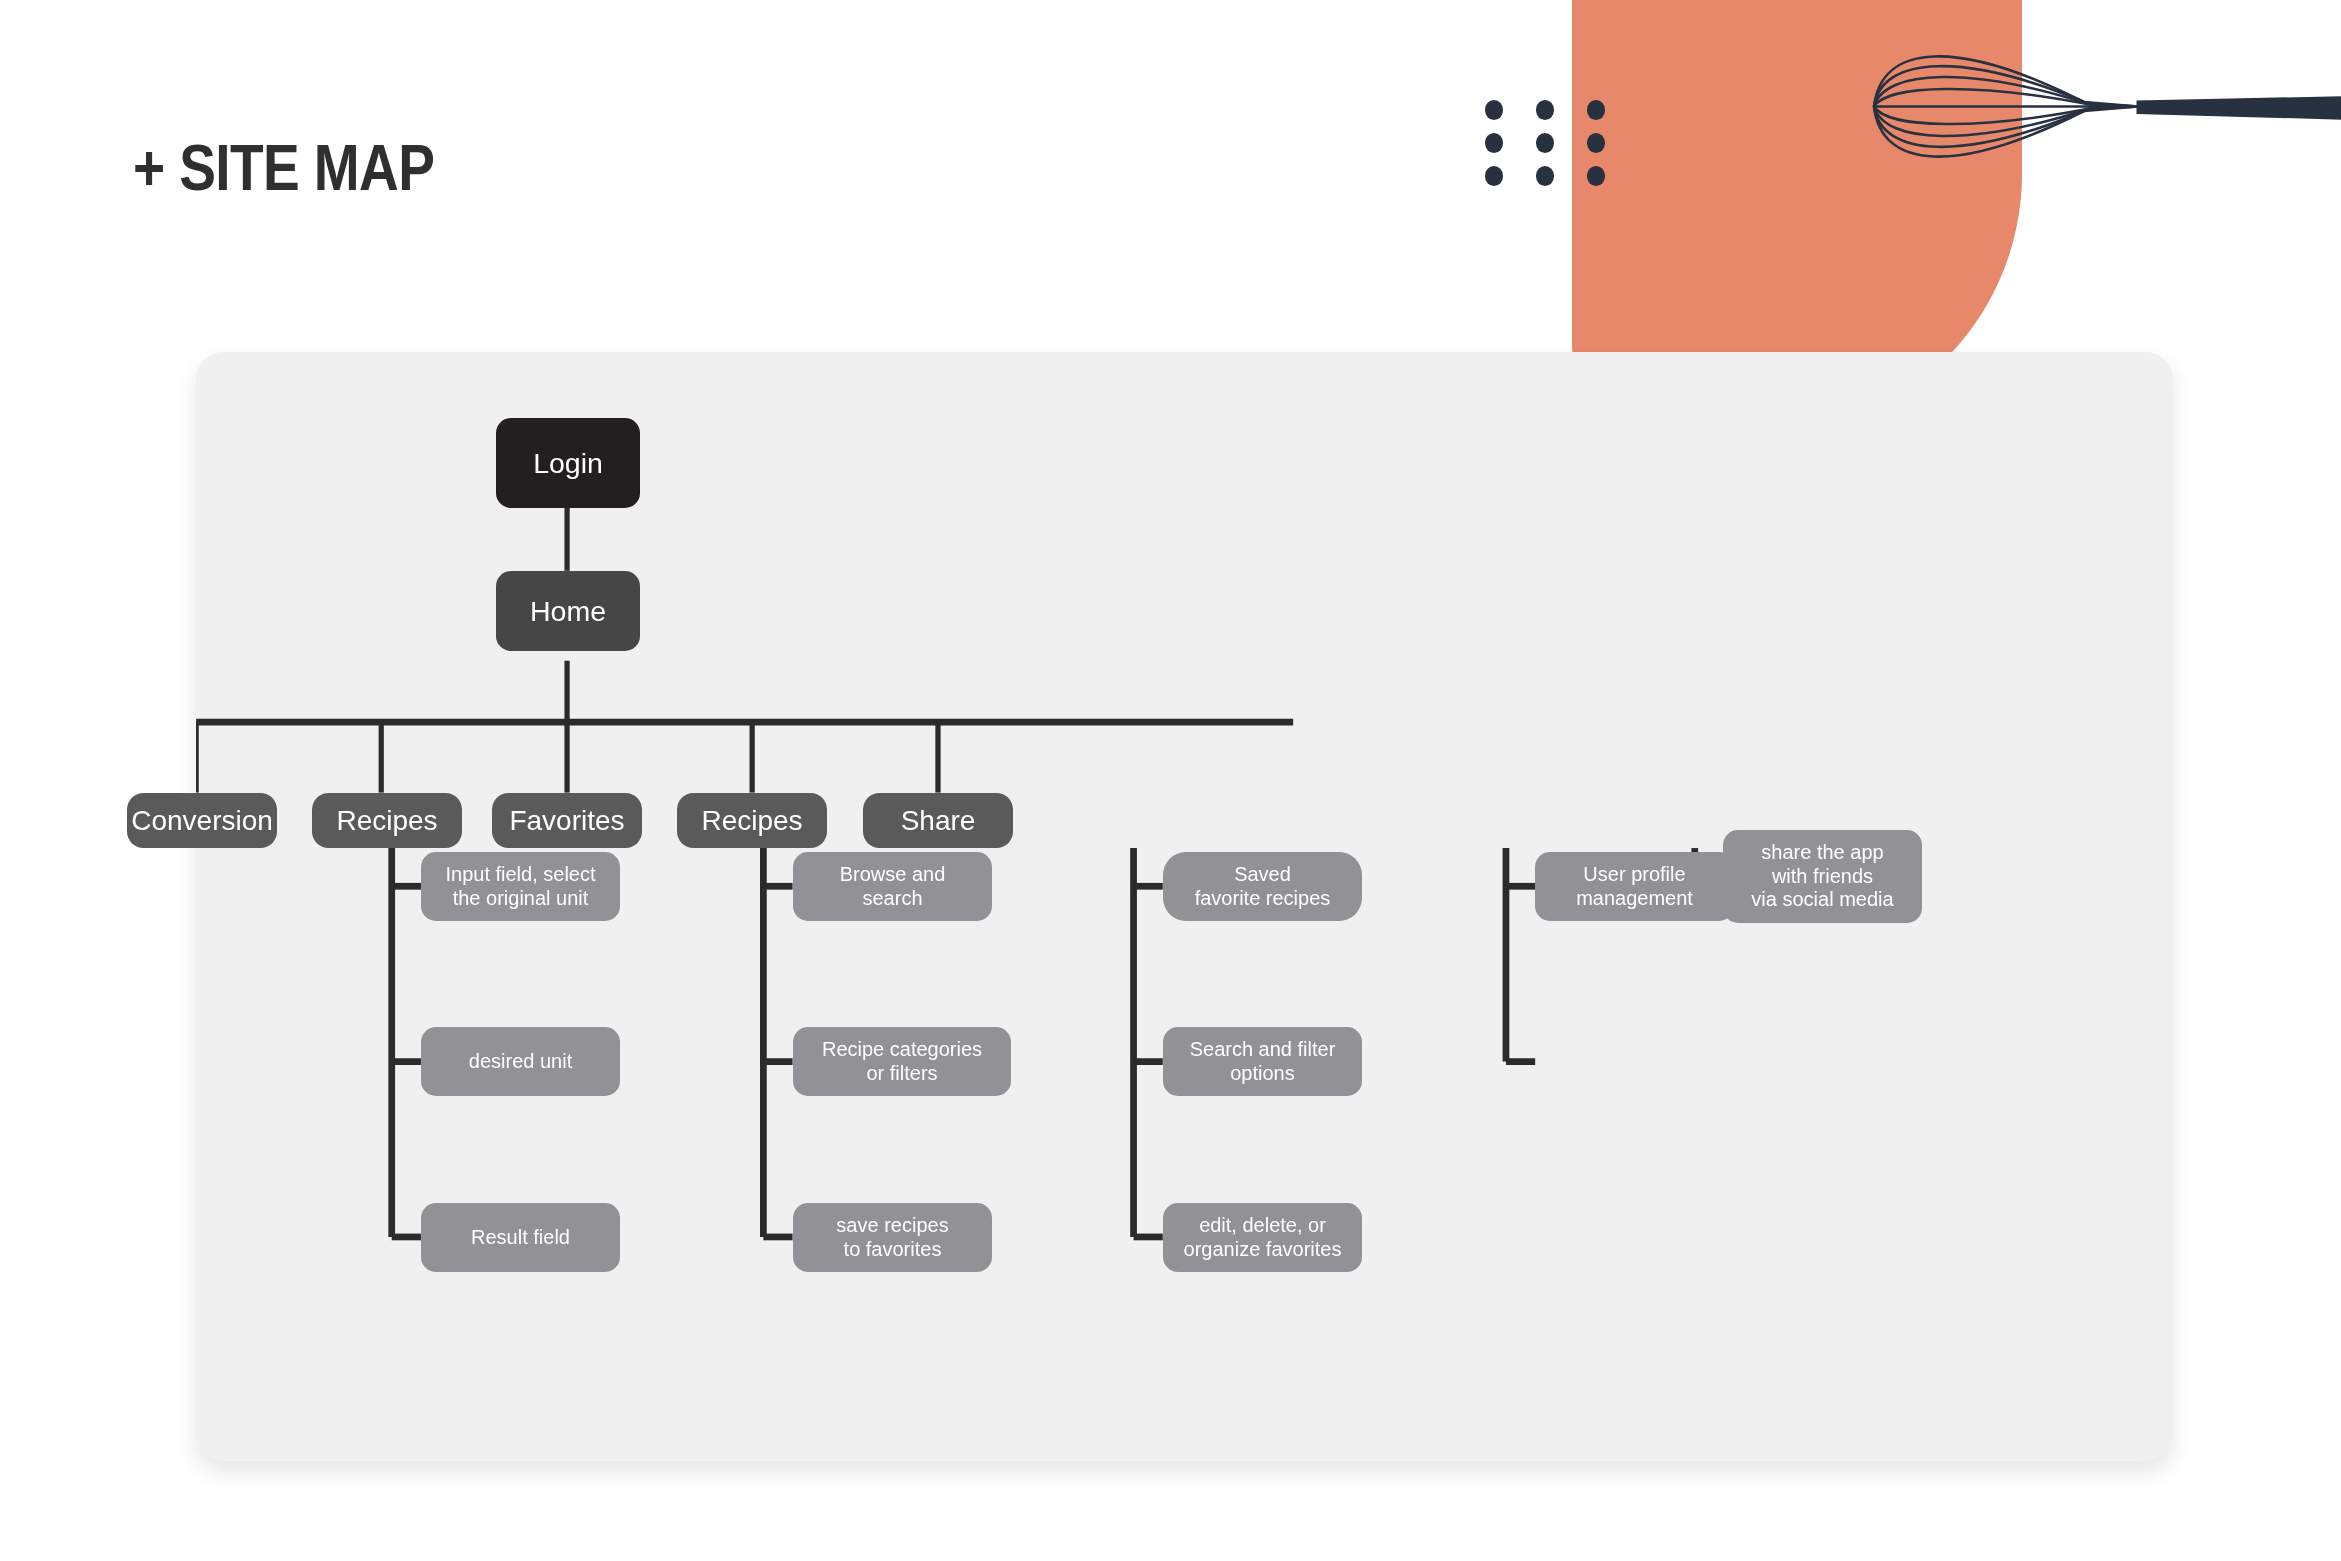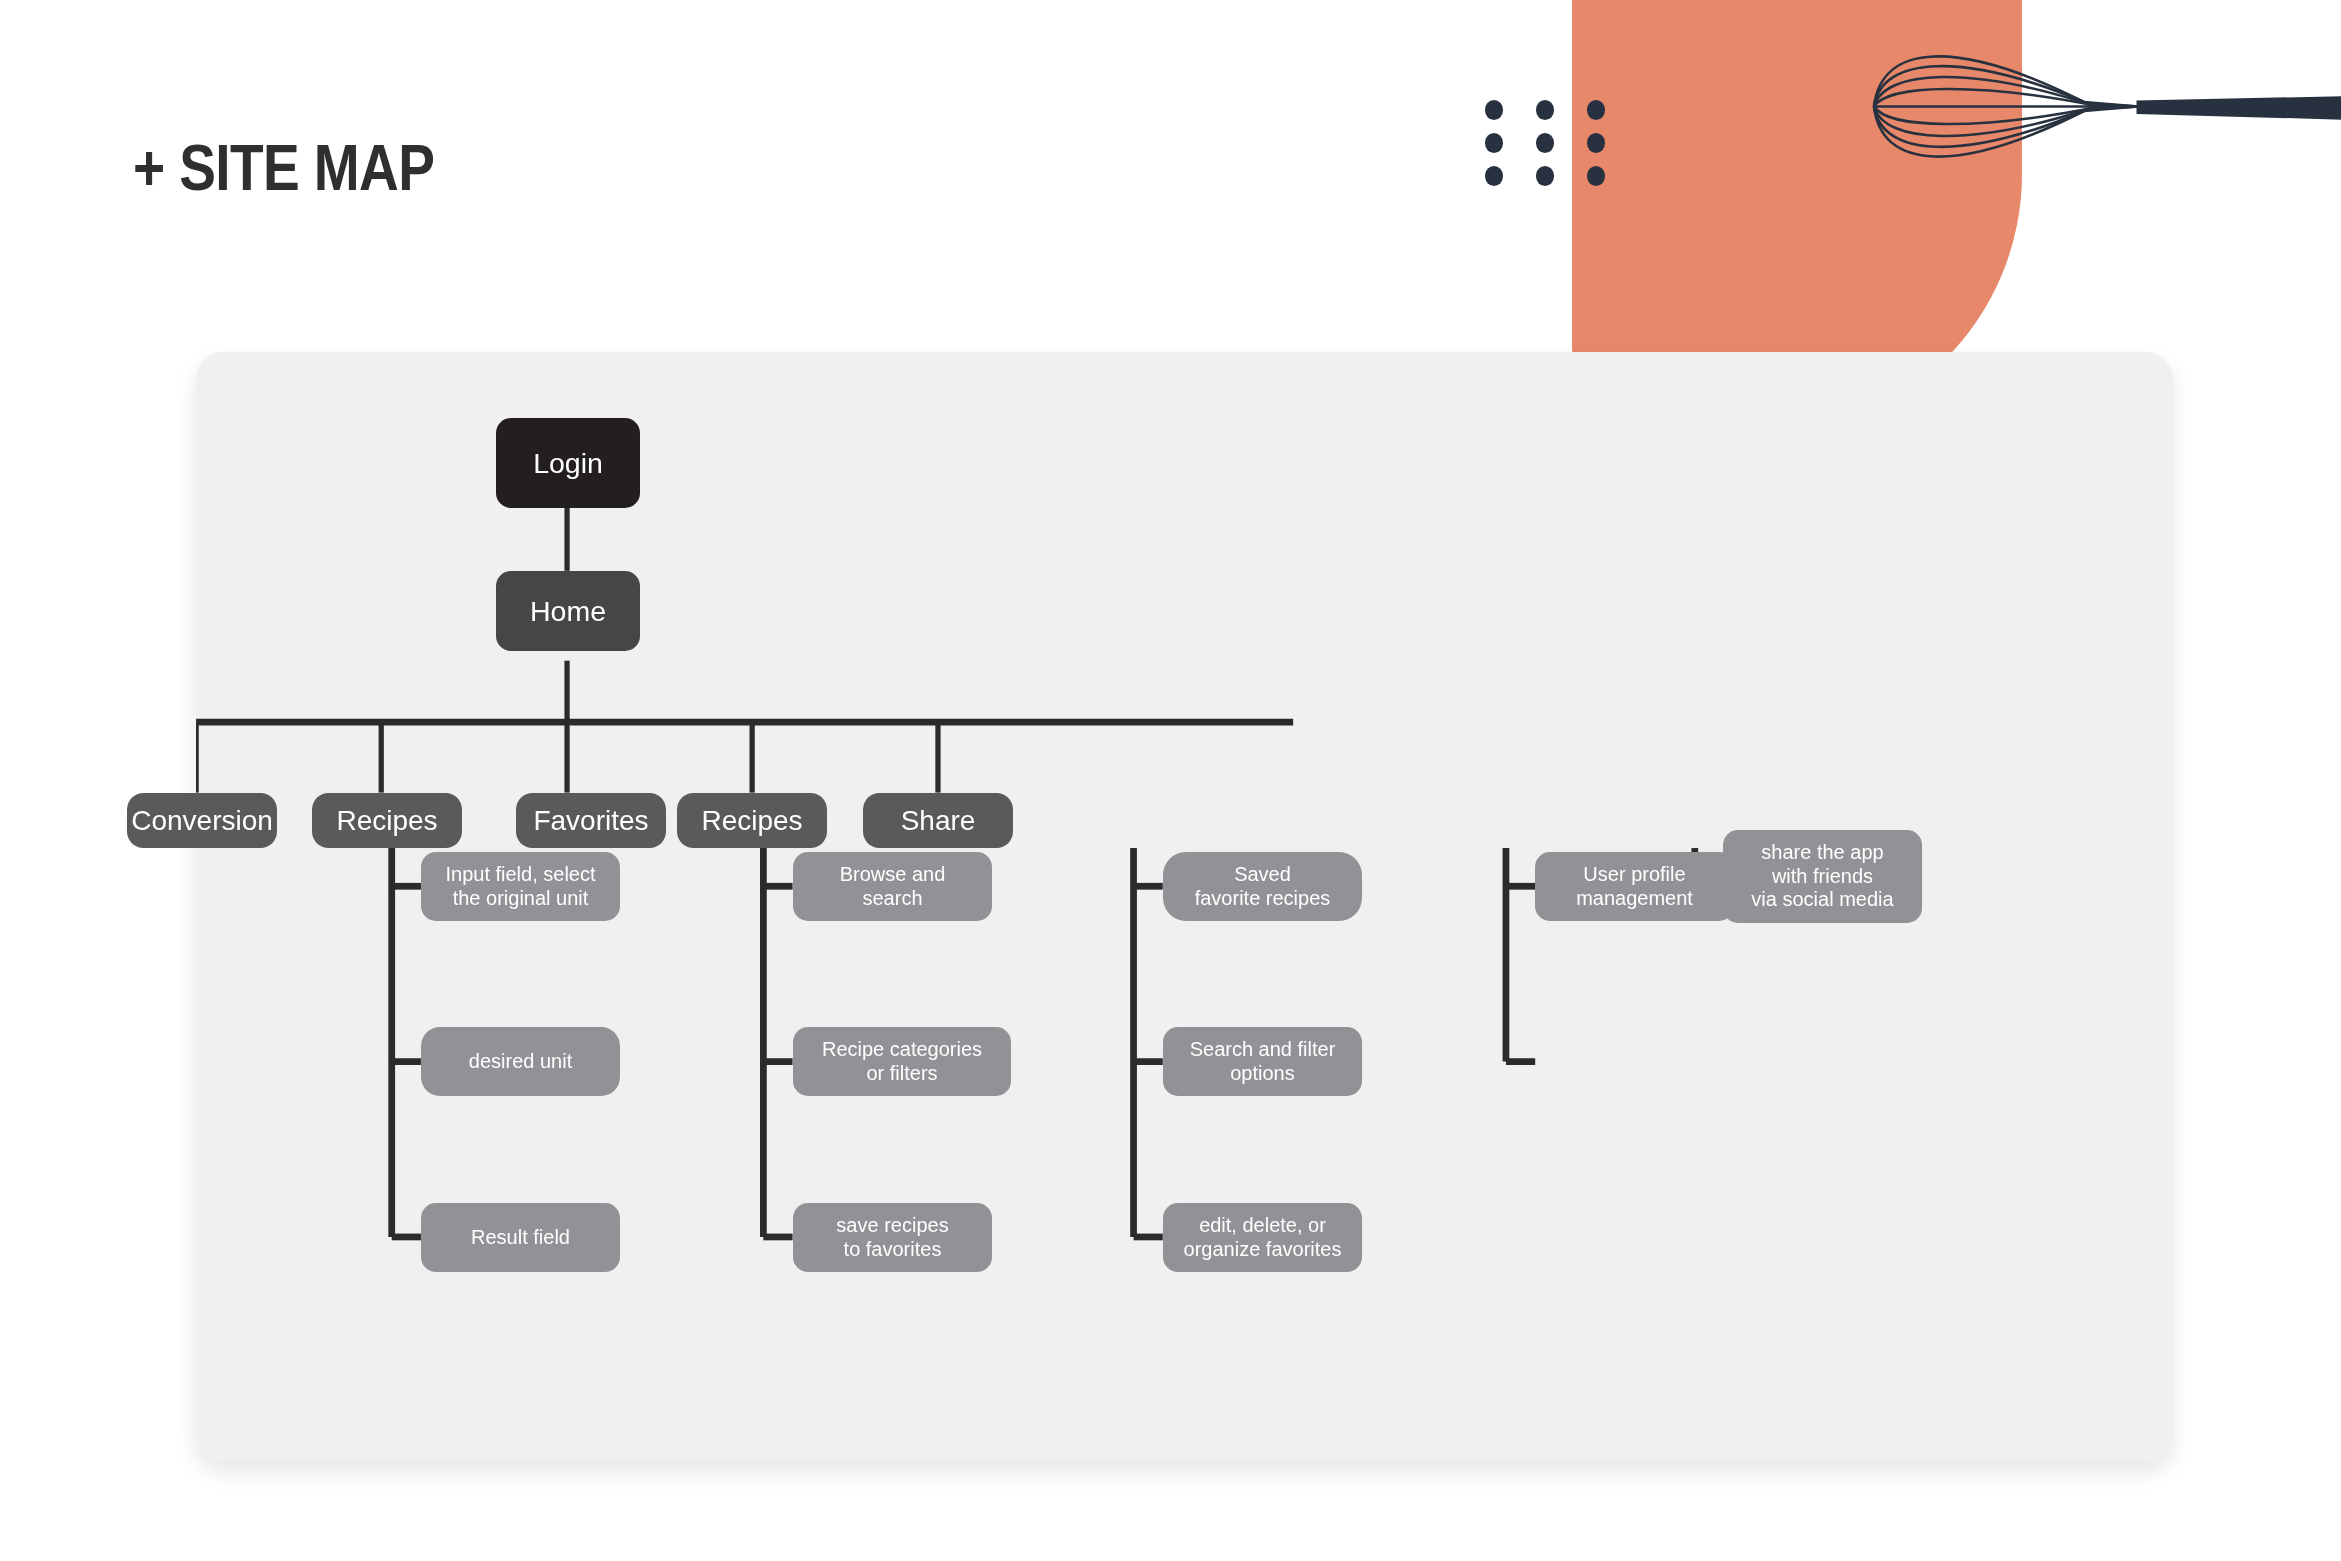--- a/index.html
+++ b/index.html
@@ -221,37 +221,37 @@
     </div>
 
     <div class="node node-level2" style="left:-69px; top:441px; width:150px; height:55px; padding:0 16.5px;">
       <span>Conversion</span>
     </div>
 
     <div class="node node-level2" style="left:116px; top:441px; width:150px; height:55px; padding:0 16.5px;">
       <span>Recipes</span>
     </div>
 
-    <div class="node node-level2" style="left:296px; top:441px; width:150px; height:55px; padding:0 13px;margin-left:24px;">
+    <div class="node node-level2" style="left:296px; top:441px; width:150px; height:55px; padding:0 13px;">
       <span>Favorites</span>
     </div>
 
     <div class="node node-level2" style="left:481px; top:441px; width:150px; height:55px; padding:0 16.5px;">
       <span>Recipes</span>
     </div>
 
     <div class="node node-level2" style="left:667px; top:441px; width:150px; height:55px; padding:0 16.5px;">
       <span>Share</span>
     </div>
 
     <div class="node node-leaf" style="left:225px; top:500px; width:199px; height:69px; flex-direction:column;">
       <span>Input field, select</span>
       <span>the original unit</span>
     </div>
-    <div class="node node-leaf" style="left:225px; top:675px; width:199px; height:69px; flex-direction:column;border-radius:19px;">
+    <div class="node node-leaf" style="left:225px; top:675px; width:199px; height:69px; flex-direction:column;">
       <span>desired unit</span>
     </div>
     <div class="node node-leaf" style="left:225px; top:851px; width:199px; height:69px; flex-direction:column;">
       <span>Result field</span>
     </div>
 
     <div class="node node-leaf" style="left:597px; top:500px; width:199px; height:69px; flex-direction:column;">
       <span>Browse and</span>
       <span>search</span>
     </div>

